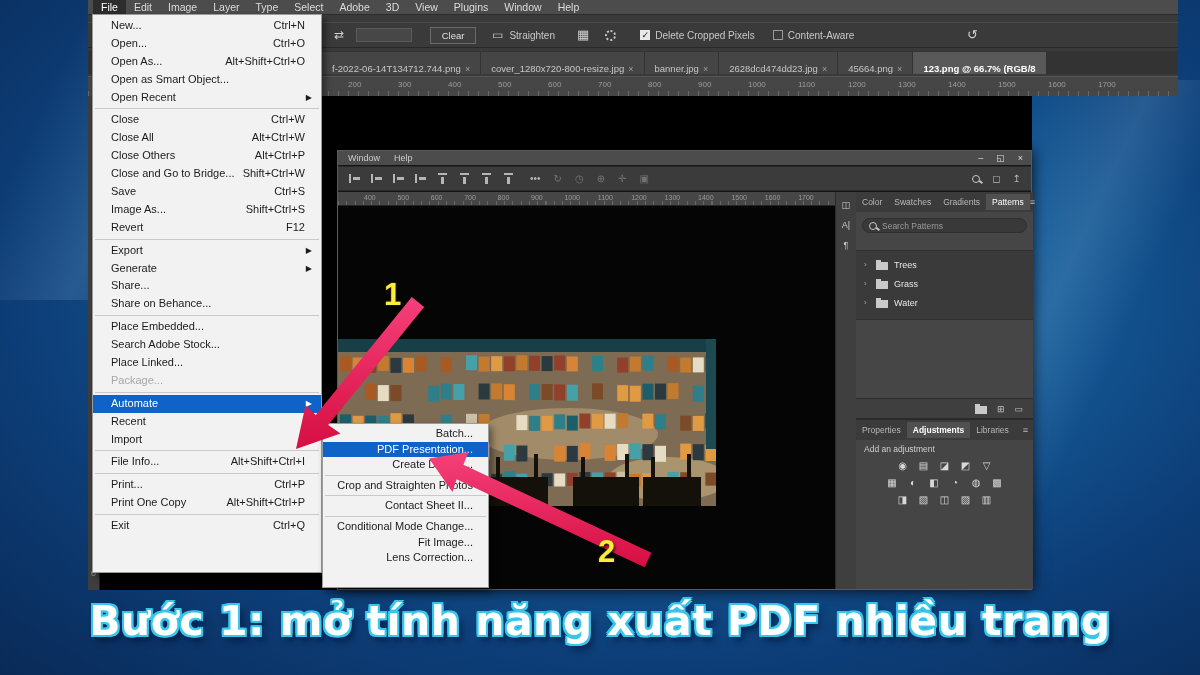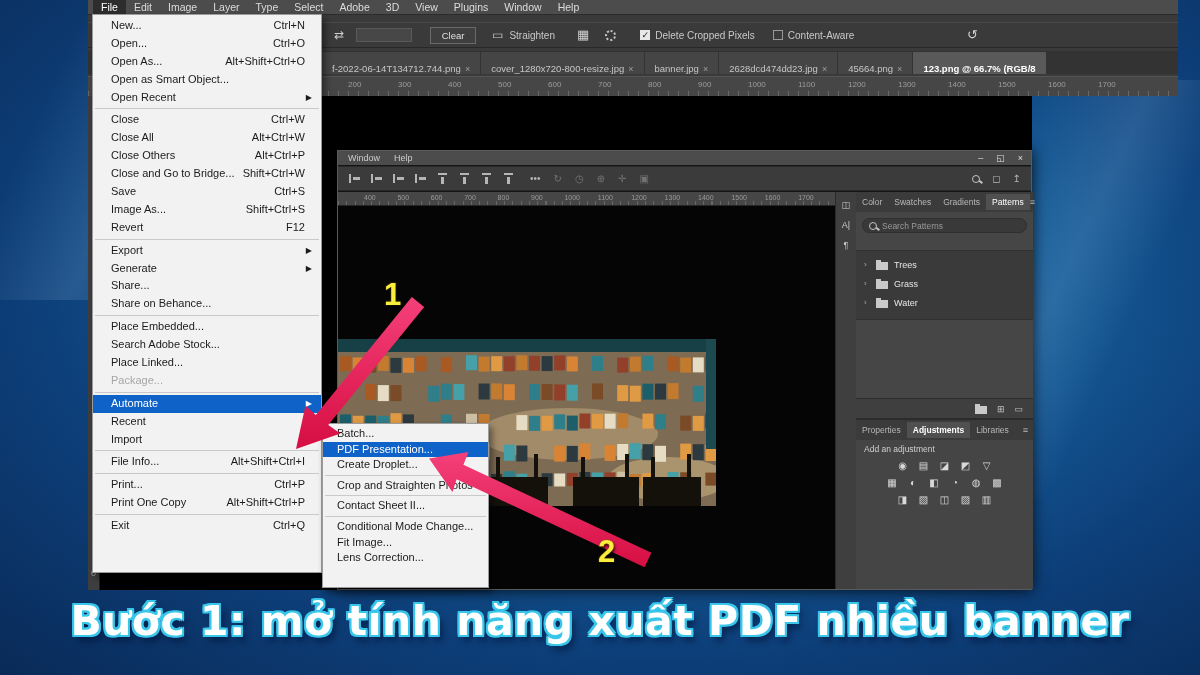--- a/index.html
+++ b/index.html
@@ -122,21 +122,21 @@
   .fm-label { flex:1; }
   .fm-short { margin-left:8px; }
   .fm-arrow { width:7px; text-align:right; font-size:8px; }
   .fm-sep { height:1px; background:#c9c9c9; margin:2px 2px; }
   .fm-row.hl { background:#0f62c7; color:#fff; }
   .fm-row.disabled { color:#a6a6a6; }
 
   #automate-submenu { left:322px; top:423px; width:167px; height:165px; background:#f2f2f2;
     border:1px solid #9b9b9b; box-shadow:3px 4px 7px rgba(0,0,0,.45); z-index:41;
     padding:2px 0; font-size:11px; color:#1b1b1b; overflow:hidden; }
-  #automate-submenu .fm-row { height:15.6px; line-height:15.6px; padding:0 8px 0 14px; }
+  #automate-submenu .fm-row { height:15.6px; line-height:15.6px; padding:0 8px 0 14px;text-align:right; }
 
   
   #overlay-svg { left:0; top:0; width:1200px; height:675px; z-index:60; pointer-events:none; }
   .step-num { position:absolute; z-index:61; font-size:31px; font-weight:bold; color:#f8ee3b;
     text-shadow:1px 2px 3px rgba(0,0,0,.75), 0 0 2px #8a6d00; }
   #step1 { left:384px; top:277px; }
   #step2 { left:598px; top:534px; }
 
   
   #caption { position:absolute; left:0; right:0; top:597px; text-align:center; z-index:20;
@@ -675,14 +675,14 @@
         <stop offset="0" stop-color="#f5407a"></stop>
           <stop offset="1" stop-color="#d60e42"></stop>
       </linearGradient>
     </defs>
     <polygon points="411.8,296.9 424.2,307.1 328.2,425.1 340.5,433.6 296,449 305.5,405.4 315.8,414.9" fill="url(#arrGrad)"></polygon>
     <polygon points="644.6,567.2 651.4,552.8 463.4,464.8 468.5,451.9 429,458.4 452.5,492.1 456.6,479.2" fill="url(#arrGrad)"></polygon>
   </svg>
   <div id="step1" class="step-num">1</div>
   <div id="step2" class="step-num">2</div>
 
-  <div id="caption">Bước 1:  mở tính năng xuất PDF nhiều banner</div>
+  <div id="caption">Bước 1:  mở tính năng xuất PDF nhiều trang</div>
 </div>
 
 </body></html>

